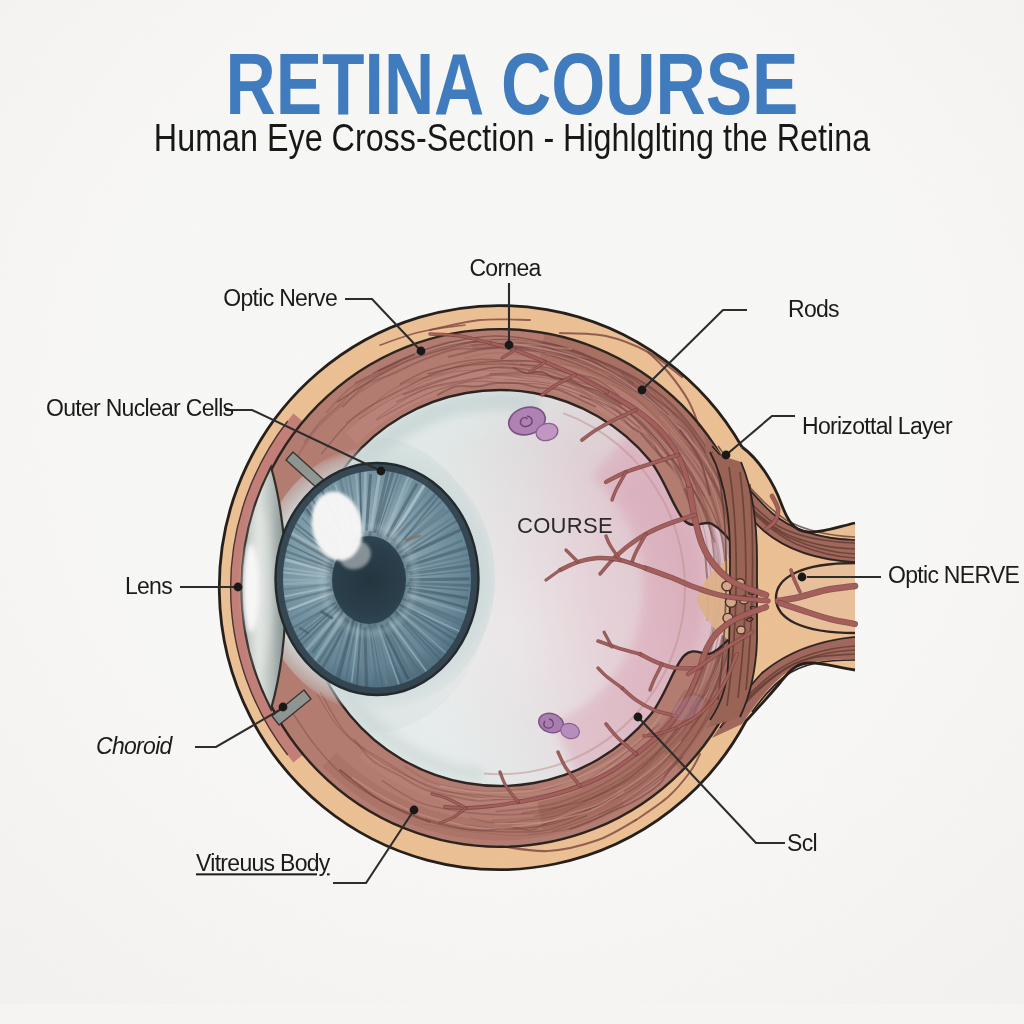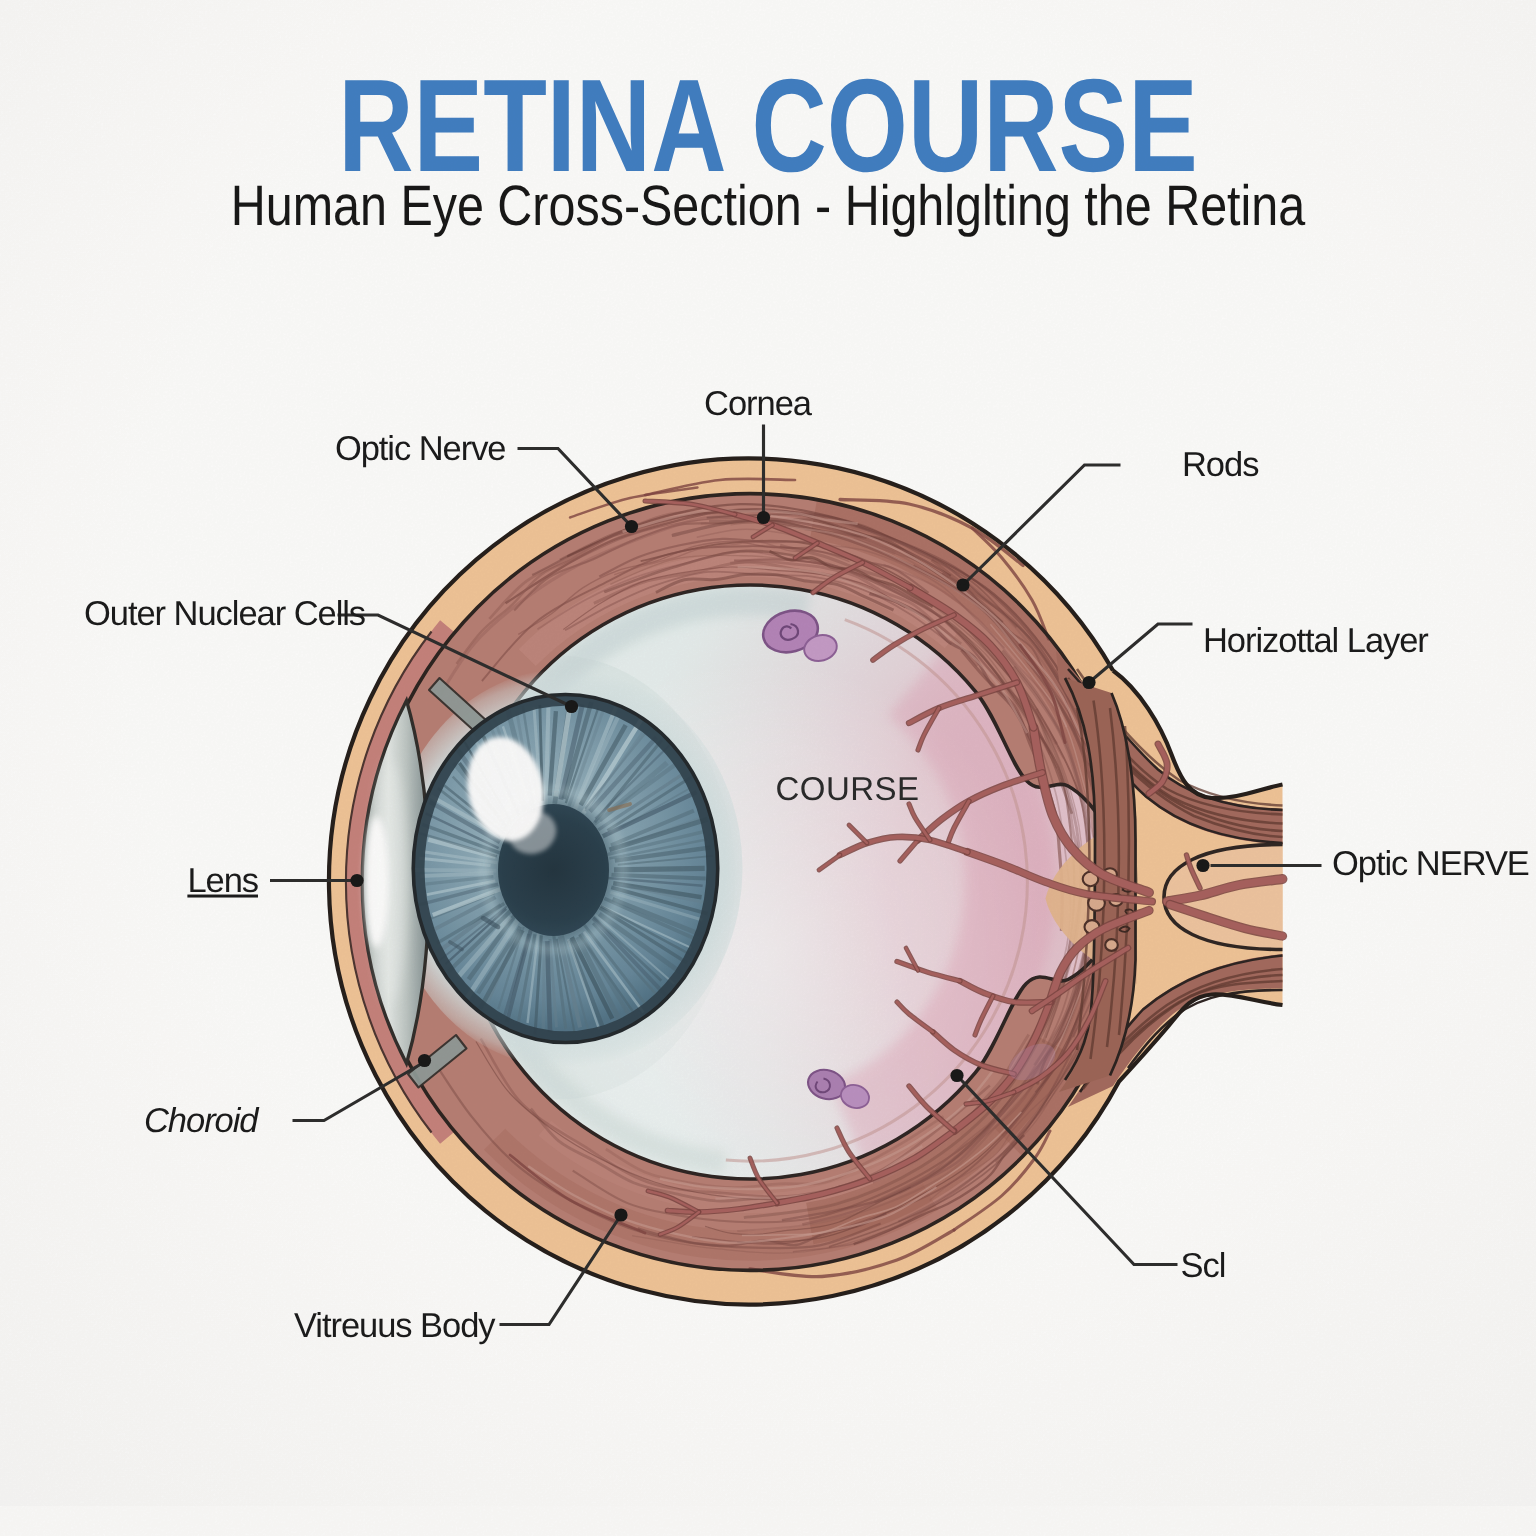--- a/index.html
+++ b/index.html
@@ -477,20 +477,20 @@
 <path d="M 333 883 L 366 883 L 414 810" fill="none" stroke="#2a2a2a" stroke-width="2.1"></path>
 <circle cx="414" cy="810" r="4.4" fill="#151515"></circle>
     </g>
     <rect x="0" y="0" width="1024" height="1024" filter="url(#grain)" opacity="0.045"></rect>
   </svg>
 
   <div class="retina-label">COURSE</div>
 <div class="label" style="right:687px;top:299px;transform:translateY(-50%);">Optic Nerve</div>
 <div class="label" style="left:505px;top:269px;transform:translate(-50%,-50%);text-align:center;">Cornea</div>
 <div class="label" style="left:788px;top:310px;transform:translateY(-50%);">Rods</div>
-<div class="label" style="left:46px;top:409px;transform:translateY(-50%);margin-left:10px;">Outer Nuclear Cells</div>
+<div class="label" style="left:46px;top:409px;transform:translateY(-50%);">Outer Nuclear Cells</div>
 <div class="label" style="left:802px;top:427px;transform:translateY(-50%);">Horizottal Layer</div>
-<div class="label" style="right:852px;top:587px;transform:translateY(-50%);text-decoration:underline;">Lens</div>
+<div class="label" style="right:852px;top:587px;transform:translateY(-50%);">Lens</div>
 <div class="label" style="left:888px;top:576px;transform:translateY(-50%);">Optic NERVE</div>
 <div class="label" style="left:96px;top:747px;transform:translateY(-50%);font-style:italic;">Choroid</div>
 <div class="label" style="left:787px;top:844px;transform:translateY(-50%);">Scl</div>
-<div class="label" style="left:196px;top:884px;transform:translateY(-50%);">Vitreuus Body</div>
+<div class="label" style="left:196px;top:864px;transform:translateY(-50%);text-decoration:underline;">Vitreuus Body</div>
 </div>
 
 </body></html>

